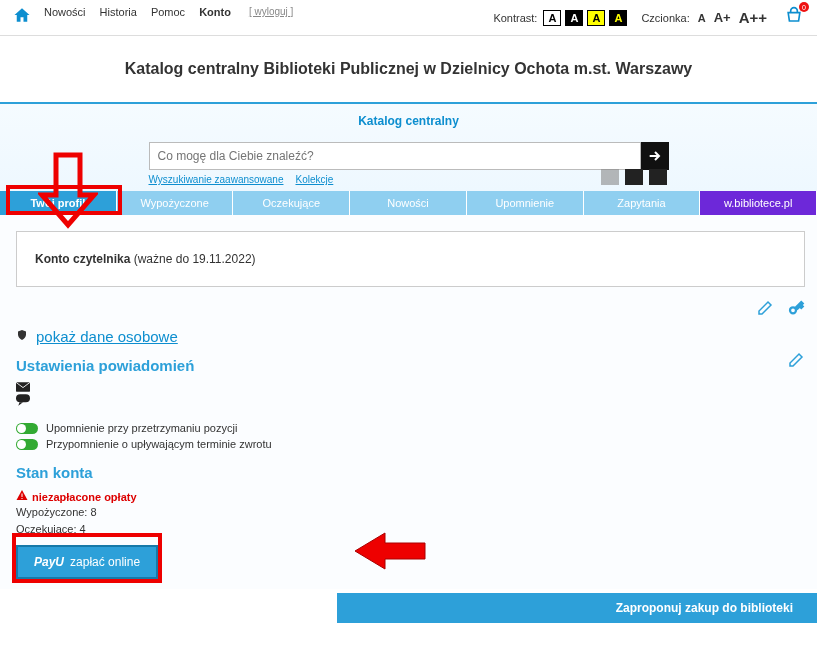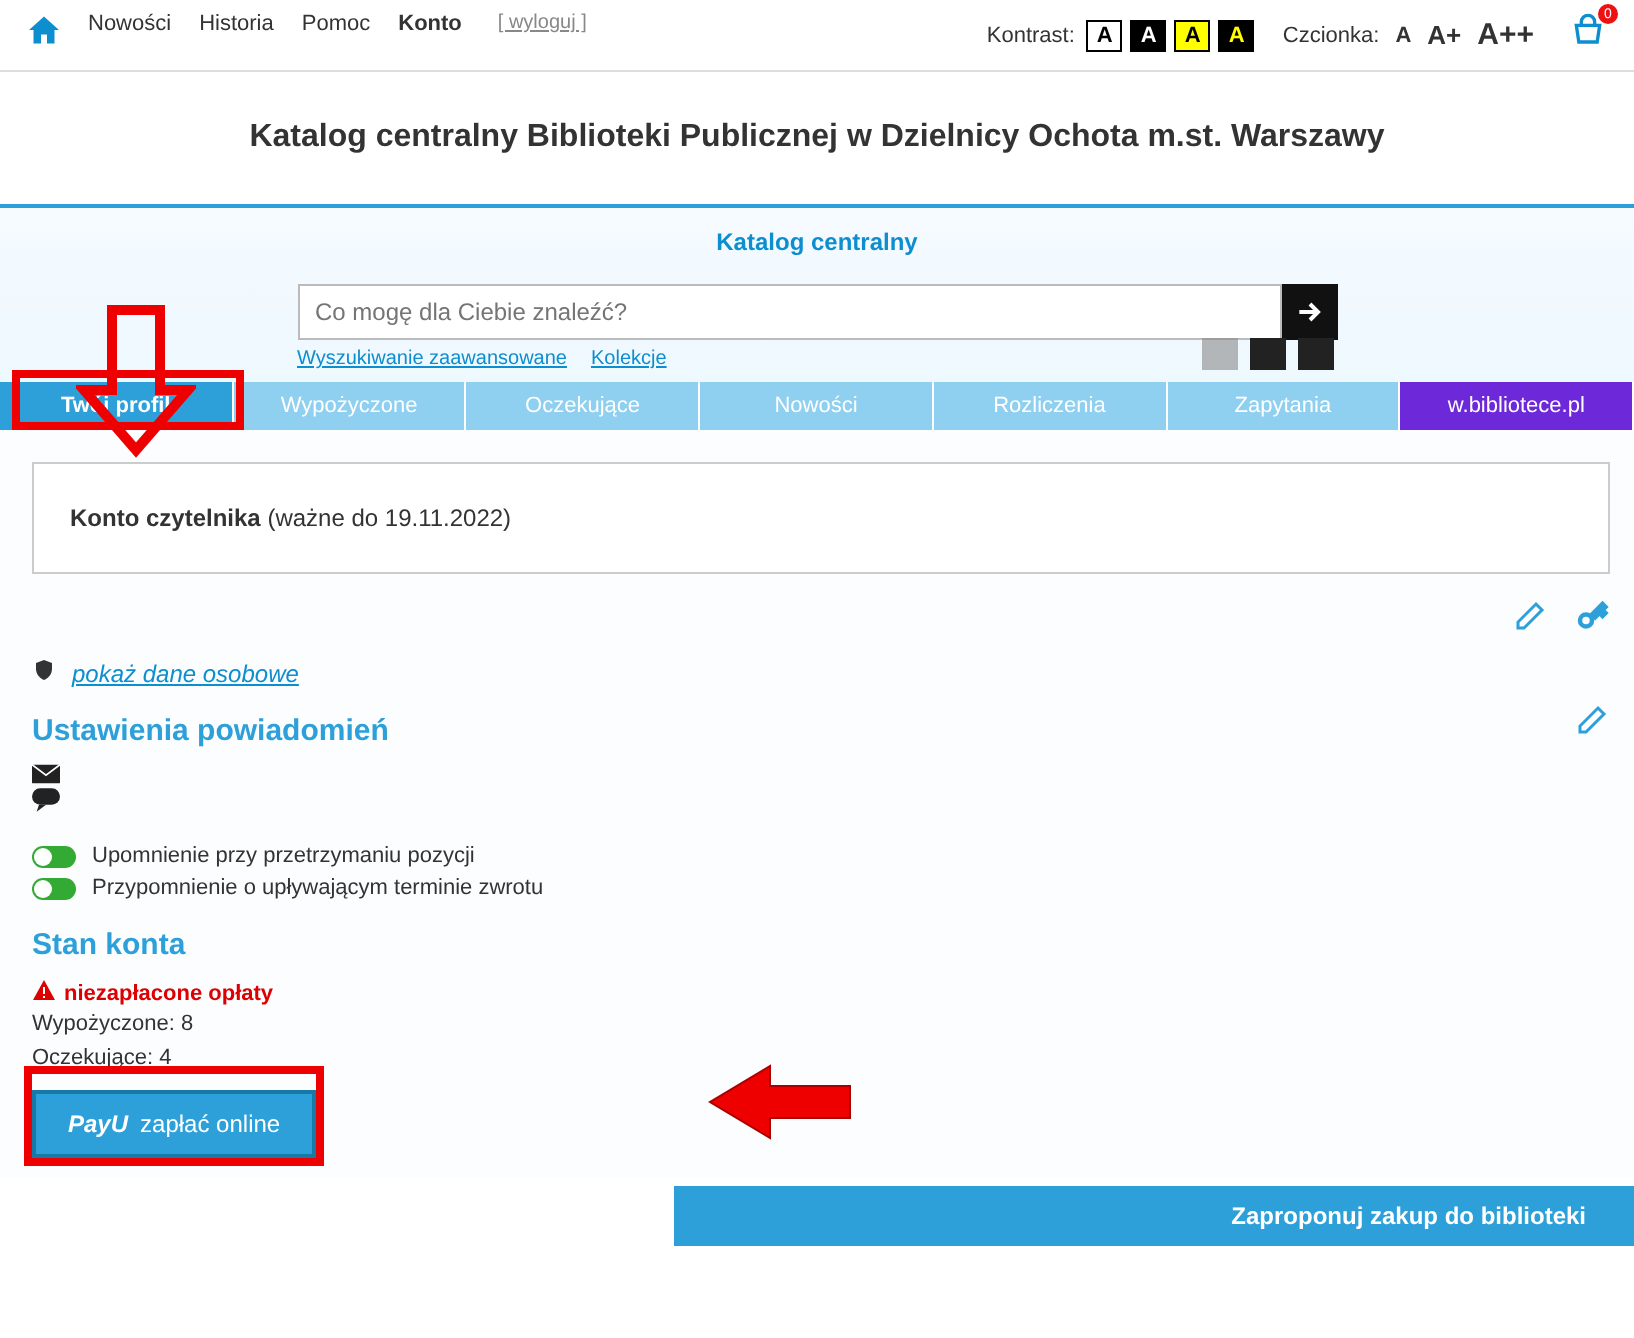--- a/index.html
+++ b/index.html
@@ -50,21 +50,21 @@
   .left-col { width: 150px; }
   .photo-box { width: 150px; height: 150px; border: 1px dashed #aaa; display: flex; align-items:center; justify-content:center; font-style: italic; color: #555; font-size: 11px; }
   .edit-photo { text-align: right; margin-top: 6px; color: #2da0d9; cursor: pointer; }
 
   .right-col { flex: 1; }
   .account-box { border: 1px solid #ccc; padding: 20px 18px; background: #fff; margin-bottom: 12px; font-size: 12px; }
   .tools-row { text-align: right; margin-bottom: 8px; }
   .tools-row .tool { color: #2da0d9; margin-left: 10px; cursor: pointer; }
 
   .shield-row { display: flex; align-items: center; gap: 8px; margin-bottom: 6px; }
-  .shield-row a { color: #0d8ecf; text-decoration: underline; font-style: italic; font-size: 12px; cursor: pointer; }
+  .shield-row a { color: #0d8ecf; text-decoration: underline; font-size: 15px; cursor: pointer; }
 
   .section-h { color: #2da0d9; font-size: 15px; font-weight: bold; margin: 6px 0 8px; }
   .sec-row { display: flex; justify-content: space-between; align-items: flex-start; }
   .notif-icons svg { display: block; margin-bottom: 2px; }
 
   .toggle-line { display: flex; align-items: center; gap: 8px; font-size: 11px; margin: 4px 0; }
   .toggle { width: 22px; height: 11px; border-radius: 6px; background: #3a3; position: relative; }
   .toggle::after { content:""; position:absolute; width: 9px; height: 9px; background:#fff; border-radius:50%; top:1px; left:1px; }
 
   .red-bold { color: #d00; font-weight: bold; font-size: 11px; }
@@ -139,21 +139,21 @@
     <span class="mini-icon dark"></span>
     <span class="mini-icon dark"></span>
   </div>
 </div>
 
 <div class="tabs" style="position:relative">
   <div class="tab active">Twój profil</div>
   <div class="tab">Wypożyczone</div>
   <div class="tab">Oczekujące</div>
   <div class="tab">Nowości</div>
-  <div class="tab">Rozliczenia</div>
+  <div class="tab">Upomnienie</div>
   <div class="tab">Zapytania</div>
   <div class="tab orange">w.bibliotece.pl</div>
   <div class="hl-box hl-tab"></div>
 </div>
 
 <svg class="arrow" style="left:38px; top:150px" width="60" height="80">
   <path d="M18 5 h24 v40 h14 L30 75 4 45 h14 z" fill="none" stroke="#e00" stroke-width="5"></path>
 </svg>
 
 <div class="content">

